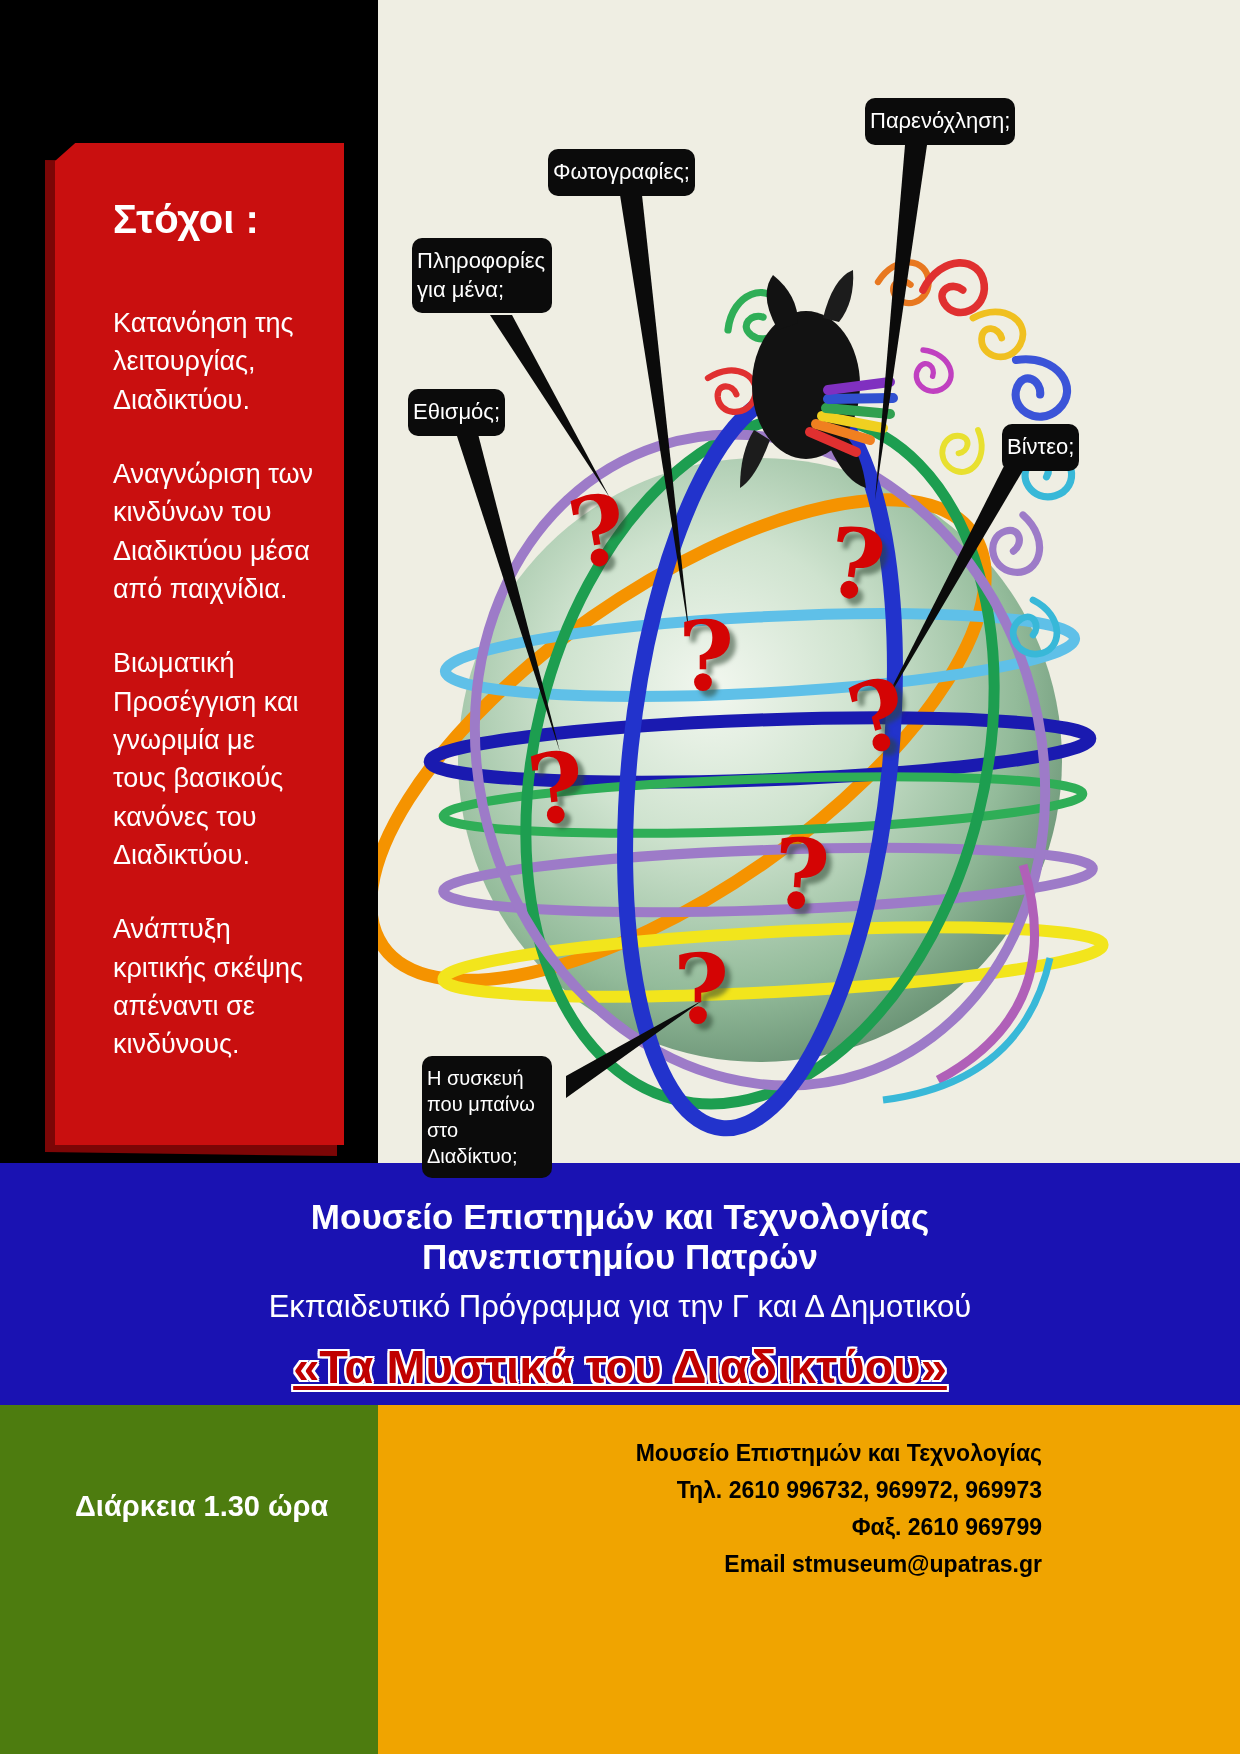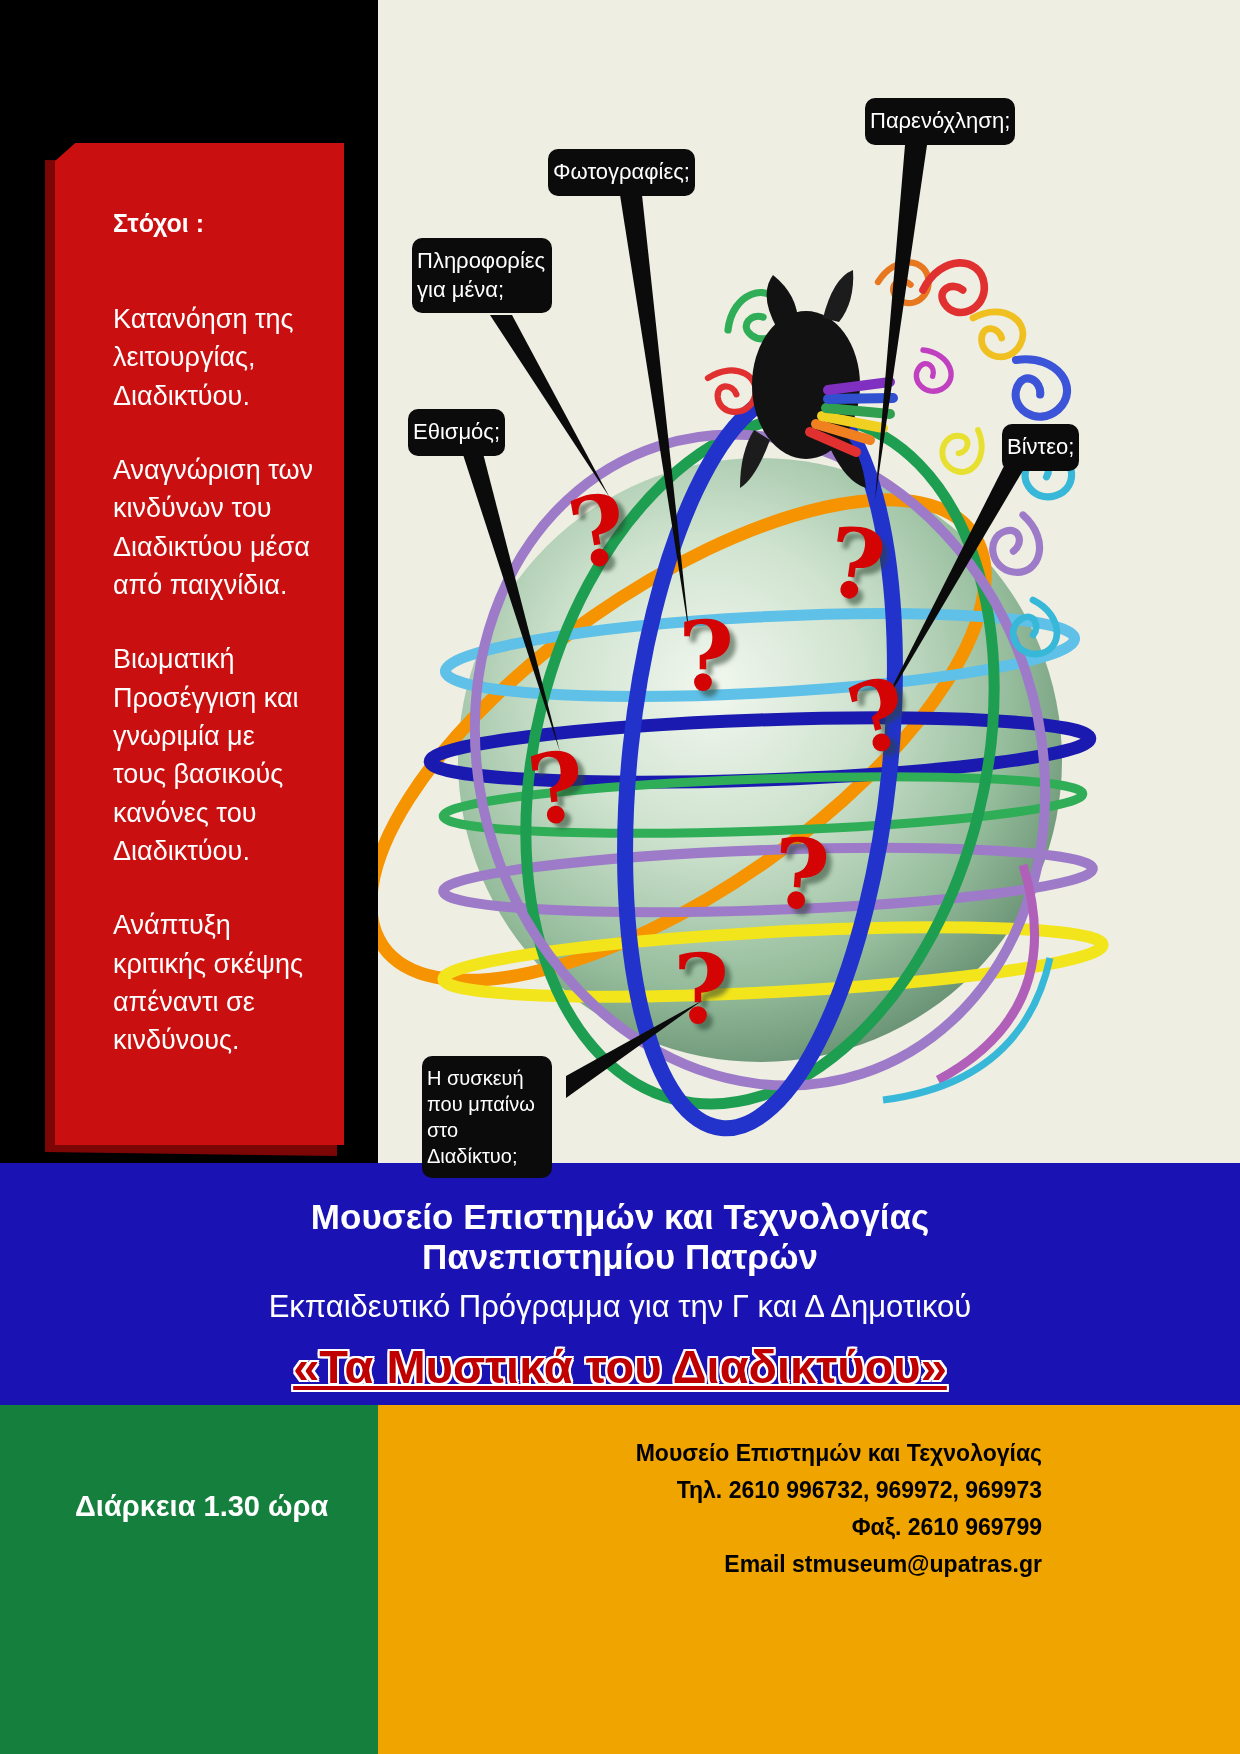--- a/index.html
+++ b/index.html
@@ -18,32 +18,32 @@
   .red-shadow {
     position:absolute; left:45px; top:162px; width:292px; height:992px;
     background:#7c0606; transform:skewY(0.8deg);
   }
   .red-panel {
     position:absolute; left:55px; top:143px; width:289px; height:1002px;
     background:#c90f0f;
     clip-path:polygon(0% 1.8%, 7% 0%, 100% 0%, 100% 100%, 0% 100%);
   }
   .goals { padding:50px 26px 0 58px; color:#fff; }
-  .goals-title { font-size:25px; font-weight:bold; margin:16px 0 62px 0; }
+  .goals-title { font-size:40px; font-weight:bold; margin:4px 0 62px 0; }
   .goal-item { font-size:27px; line-height:1.42; margin:0 4px 36px 0; }
 
   
   .callout {
     position:absolute; background:#0b0b0b; color:#fff; border-radius:10px;
     font-size:22px; line-height:1.3; padding:9px 5px; z-index:5;
   }
   .c-info    { left:34px;  top:238px; width:130px; }
   .c-photos  { left:170px; top:149px; white-space:nowrap; }
   .c-harass  { left:487px; top:98px;  white-space:nowrap; }
-  .c-addict  { left:30px;  top:389px; white-space:nowrap;margin-top:20px; }
+  .c-addict  { left:30px;  top:389px; white-space:nowrap; }
   .c-video   { left:624px; top:424px; white-space:nowrap; }
   .c-device  { left:44px;  top:1056px; width:120px; font-size:20px; }
 
   
   .q {
     position:absolute; z-index:4;
     font-family:"DejaVu Serif", serif; font-weight:bold; font-size:96px;
     color:#d40404; text-shadow:6px 6px 4px rgba(46,70,50,.55);
   }
   .q1 { left:192px; top:475px; transform:rotate(-10deg); }
@@ -65,21 +65,21 @@
   .band-title {
     margin-top:14px; font-size:47px; font-weight:bold; color:#c00000;
     text-shadow:-2px -2px 0 #fff, 2px -2px 0 #fff, -2px 2px 0 #fff,
                  2px 2px 0 #fff, -2px 0 0 #fff, 2px 0 0 #fff,
                  0 -2px 0 #fff, 0 2px 0 #fff;
     text-decoration:underline;
   }
 
   
   .bottom-black {
-    position:absolute; left:0; top:1405px; width:378px; height:349px; background:#15803d;
+    position:absolute; left:0; top:1405px; width:378px; height:349px; background:#4d7c0f;
   }
   .duration {
     position:absolute; left:75px; top:85px; color:#fff; font-weight:bold; font-size:29px;
   }
   .bottom-orange {
     position:absolute; left:378px; top:1405px; width:862px; height:349px;
     background:#f0a400;
   }
   .contact {
     position:absolute; top:30px; right:198px; text-align:right;

